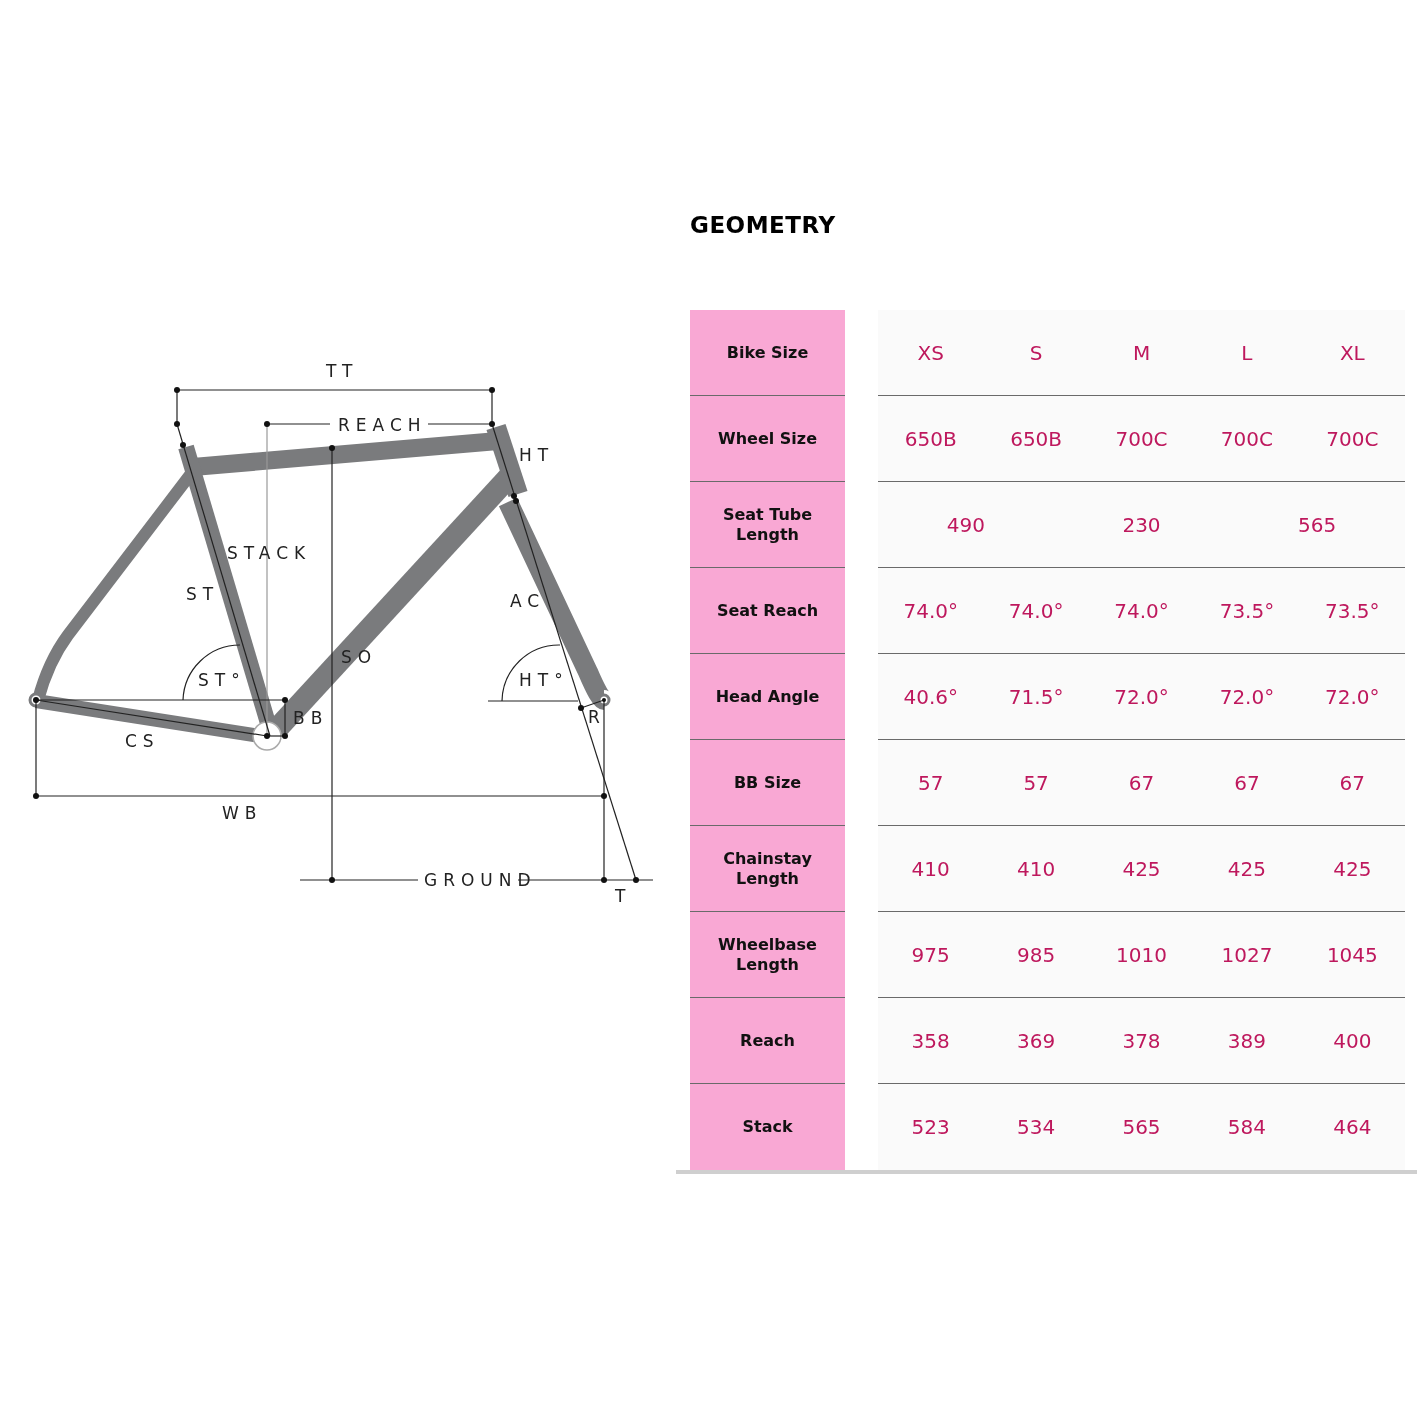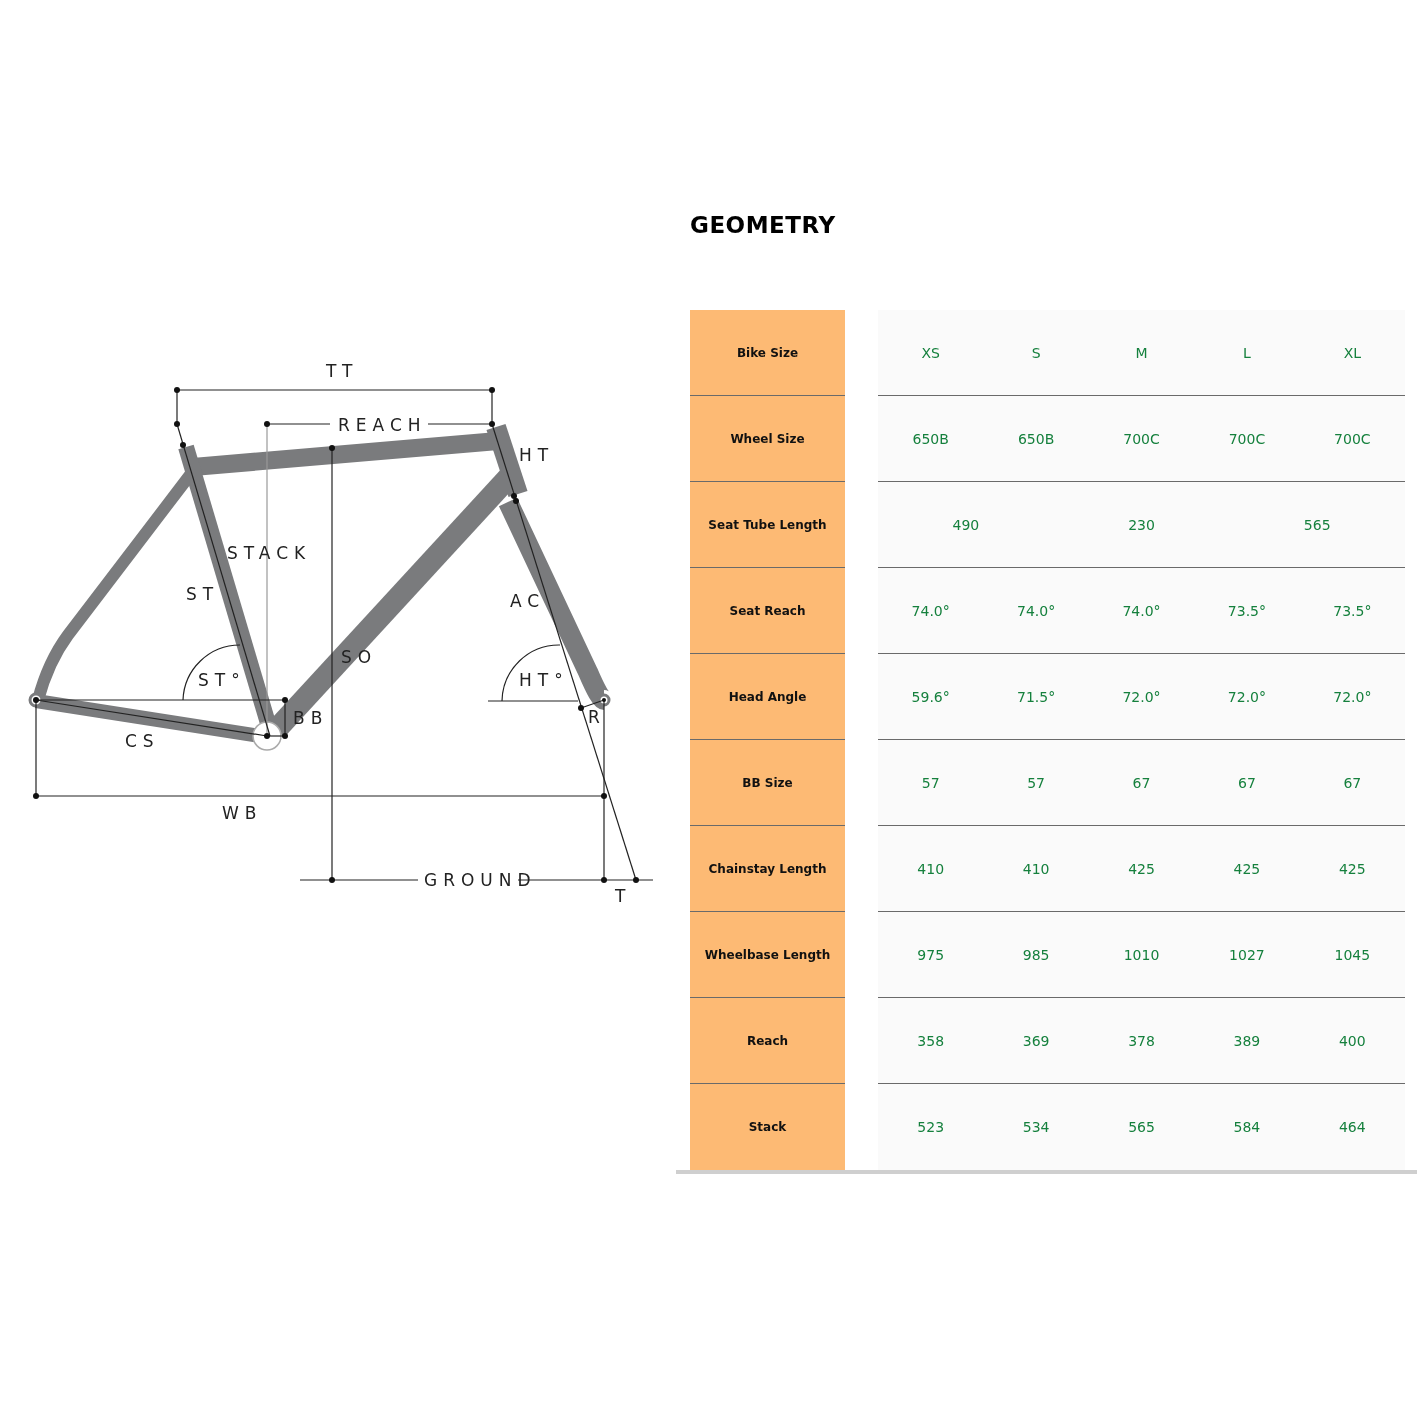--- a/index.html
+++ b/index.html
@@ -5,28 +5,28 @@
   html, body { margin: 0; padding: 0; background: #ffffff; }
   body { width: 1422px; height: 1422px; position: relative; overflow: hidden;
          font-family: "Liberation Sans", sans-serif; color: #111; }
   #diagram { position: absolute; left: 8px; top: 340px; width: 660px; height: 580px; }
   #diagram svg { width: 660px; height: 580px; display: block; }
   .dlabel { font-family: "DejaVu Sans", sans-serif; font-size: 17px; letter-spacing: 6px; fill: #222; }
   #title { position: absolute; left: 690px; top: 212px; font-family: "DejaVu Sans", sans-serif;
            font-weight: bold; font-size: 23px; letter-spacing: 0.5px; color: #000; margin: 0; }
   #table-wrap { position: absolute; left: 676px; top: 310px; width: 741px; }
   .row { display: flex; height: 86px; position: relative; }
-  .row .label-cell { margin-left: 14px; width: 155px; background: #fdba74;
+  .row .label-cell { margin-left: 14px; width: 155px; background: #f9a8d4;
       display: flex; align-items: center; justify-content: center; text-align: center;
-      font-family: "DejaVu Sans", sans-serif; font-weight: bold; font-size: 12px; line-height: 20px;
+      font-family: "DejaVu Sans", sans-serif; font-weight: bold; font-size: 16px; line-height: 20px;
       border-bottom: 1.5px solid #6a6a6a; box-sizing: border-box; padding: 0 10px; }
   .row .vals { margin-left: 33px; width: 527px; background: #fafafa; display: flex;
       border-bottom: 1.5px solid #6a6a6a; box-sizing: border-box; }
   .row .val { flex: 1; display: flex; align-items: center; justify-content: center;
-      font-family: "DejaVu Sans", sans-serif; font-size: 14px; color: #15803d; }
+      font-family: "DejaVu Sans", sans-serif; font-size: 20px; color: #be185d; }
   .row.last .label-cell, .row.last .vals { border-bottom: none; }
   #table-bottom { height: 4px; background: #cfcfcf; width: 741px; }
 </style>
 </head>
 <body>
 
 <div id="diagram">
   <svg viewBox="0 340 660 580" xmlns="http://www.w3.org/2000/svg">
 
     <g stroke="#7a7b7d" stroke-linecap="butt" fill="none">
@@ -145,21 +145,21 @@
           <div class="val">74.0°</div>
           <div class="val">74.0°</div>
           <div class="val">74.0°</div>
           <div class="val">73.5°</div>
           <div class="val">73.5°</div>
         </div>
       </div>
       <div class="row">
         <div class="label-cell">Head Angle</div>
         <div class="vals">
-          <div class="val">59.6°</div>
+          <div class="val">40.6°</div>
           <div class="val">71.5°</div>
           <div class="val">72.0°</div>
           <div class="val">72.0°</div>
           <div class="val">72.0°</div>
         </div>
       </div>
       <div class="row">
         <div class="label-cell">BB Size</div>
         <div class="vals">
           <div class="val">57</div>

